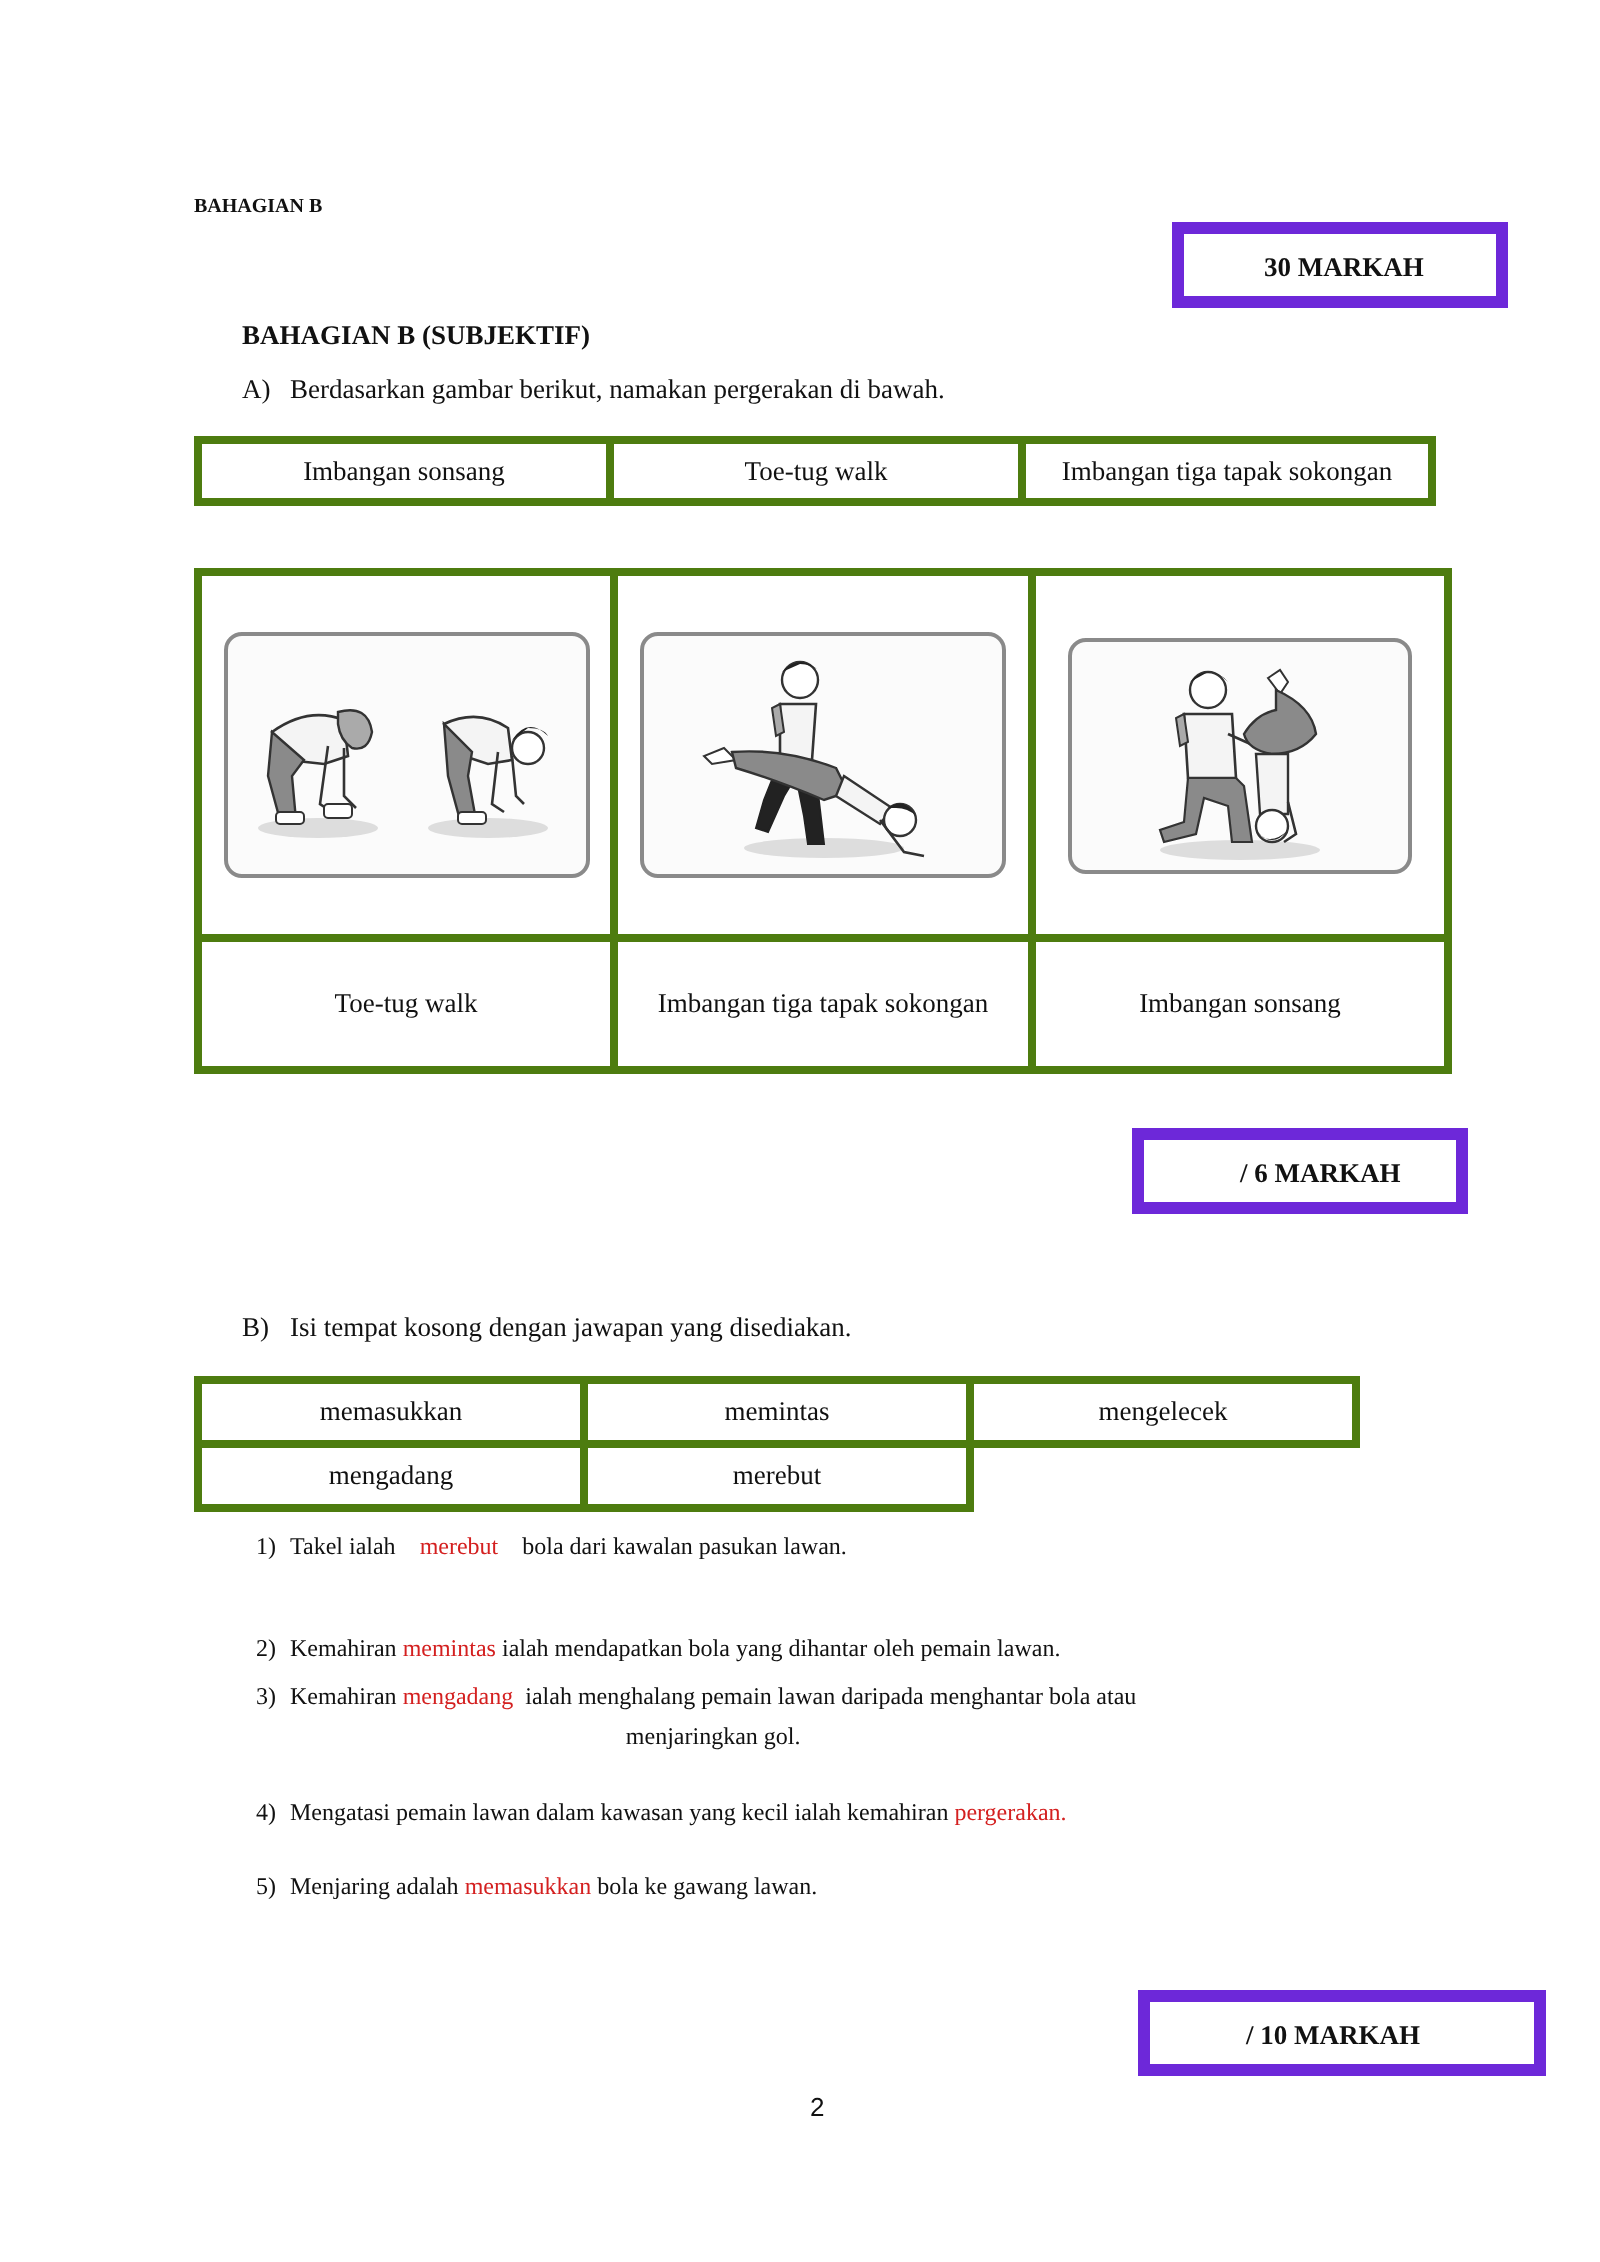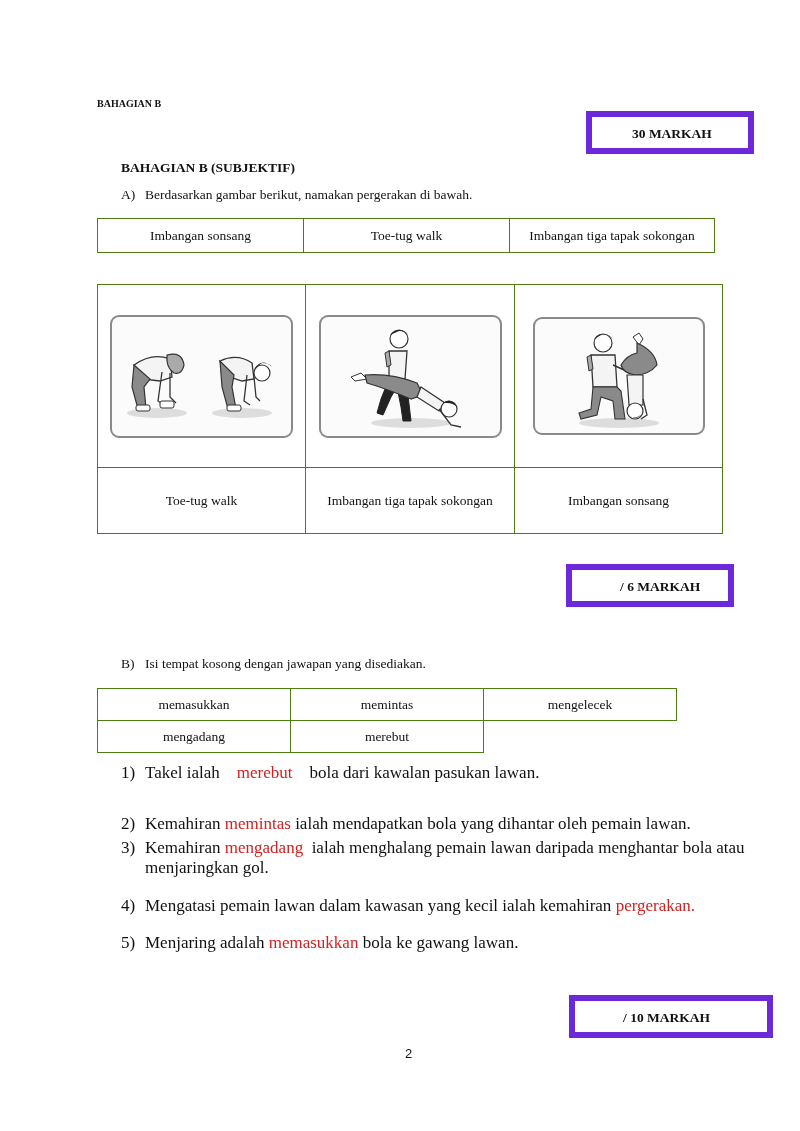--- a/index.html
+++ b/index.html
@@ -25,39 +25,39 @@
     .subtitle { left: 121px; top: 160px; font-size: 13.5px; font-weight: bold; }
     .question { font-size: 13.5px; }
     .question .qnum { display: inline-block; width: 24px; }
 
     table.grid {
       position: absolute;
       border-collapse: collapse;
       table-layout: fixed;
     }
     table.grid td {
-      border: 1px solid #4d7c0f;
+      border: 4px solid #4d7c0f;
       text-align: center;
       vertical-align: middle;
       font-size: 13.5px;
       color: #111;
     }
     .red { color: #d42020; }
 
     .pic-card {
       margin: 0 auto;
       border: 2px solid #8a8a8a;
       border-radius: 9px;
       background: #fbfbfb;
       position: relative;
       overflow: hidden;
     }
     .pic-card svg { display: block; }
 
-    .answer-line { position: absolute; left: 121px; font-size: 17px; line-height: 20px; }
+    .answer-line { position: absolute; left: 121px; font-size: 12px; line-height: 20px; text-align: center; }
     .answer-line .num { display: inline-block; width: 24px; }
     .answer-line .cont { display: inline-block; vertical-align: top; }
 
     .page-number {
       left: 405px; top: 1046px;
       font-family: "Liberation Sans", "DejaVu Sans", sans-serif;
       font-size: 13px;
     }
   </style>
 </head>

